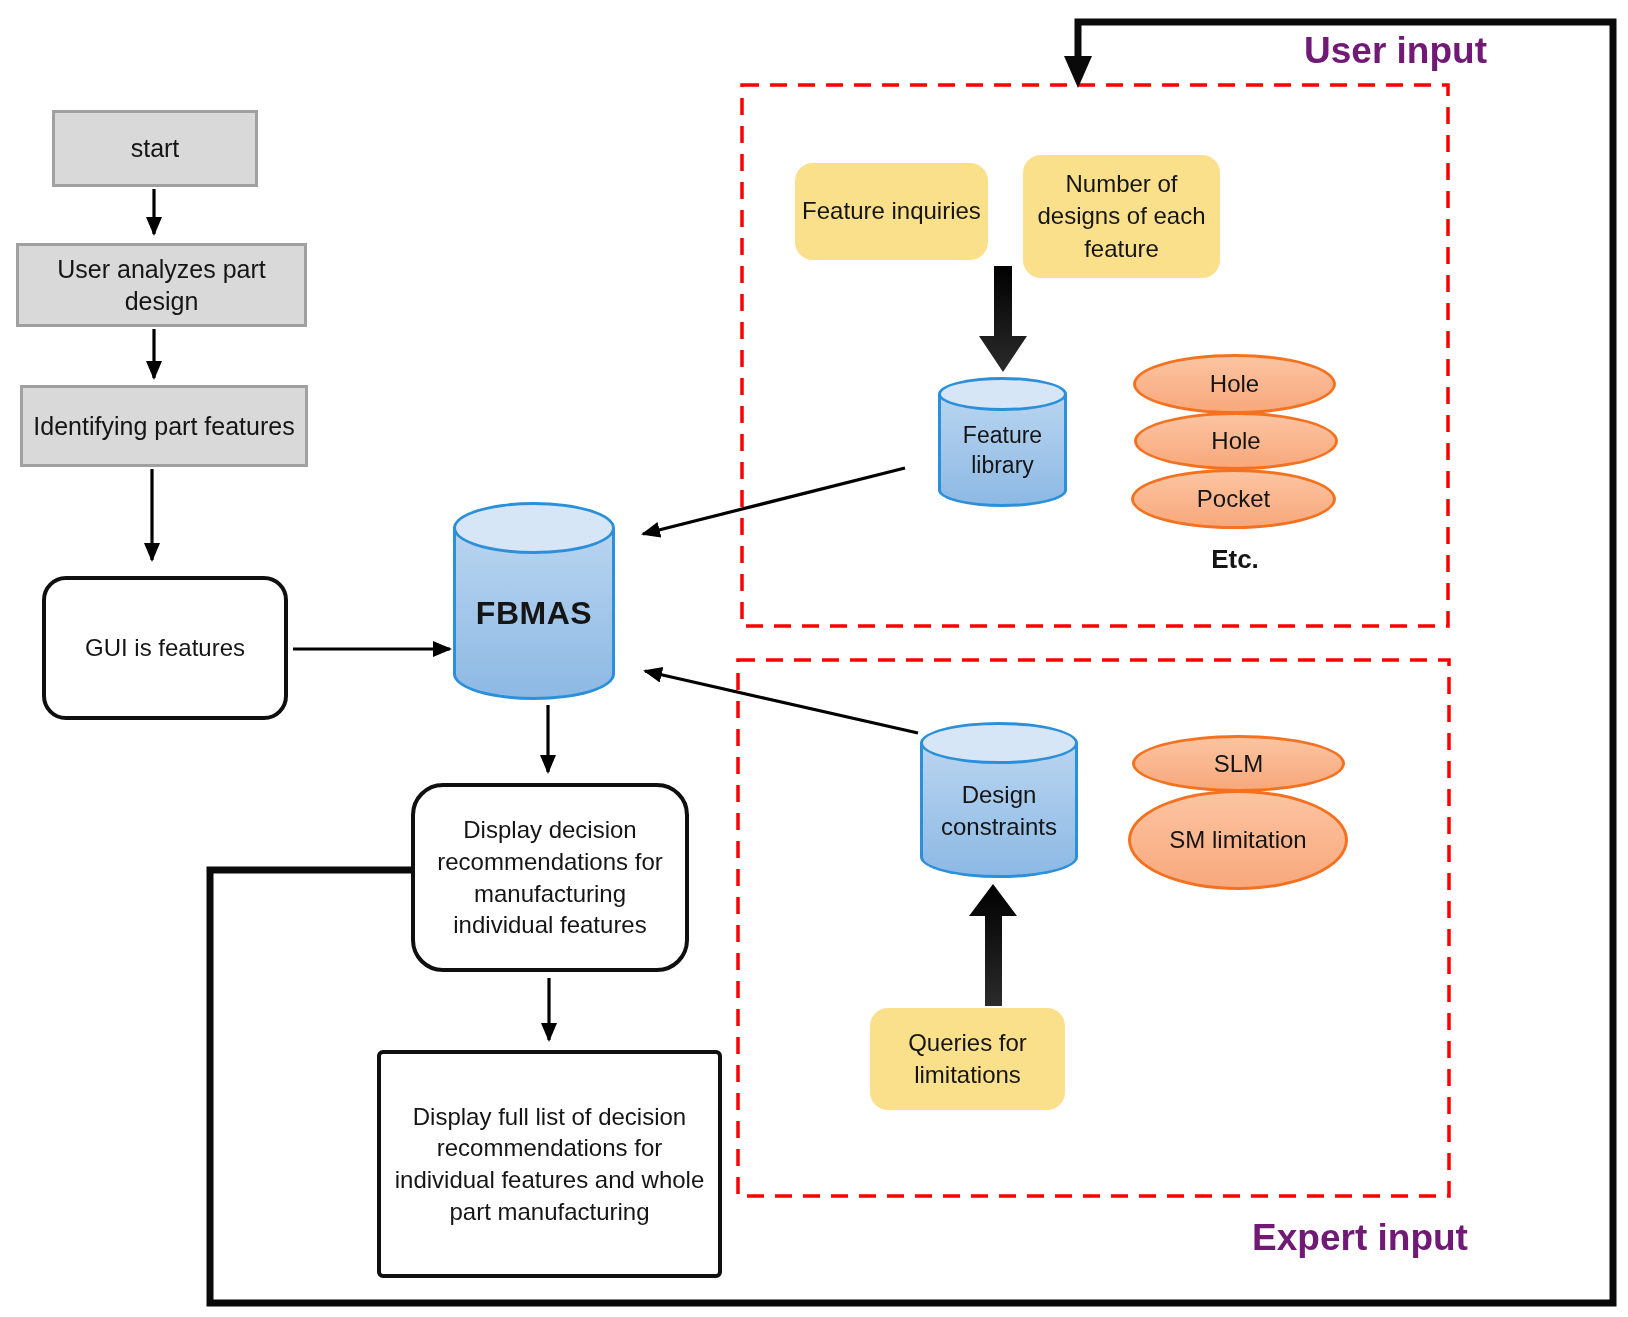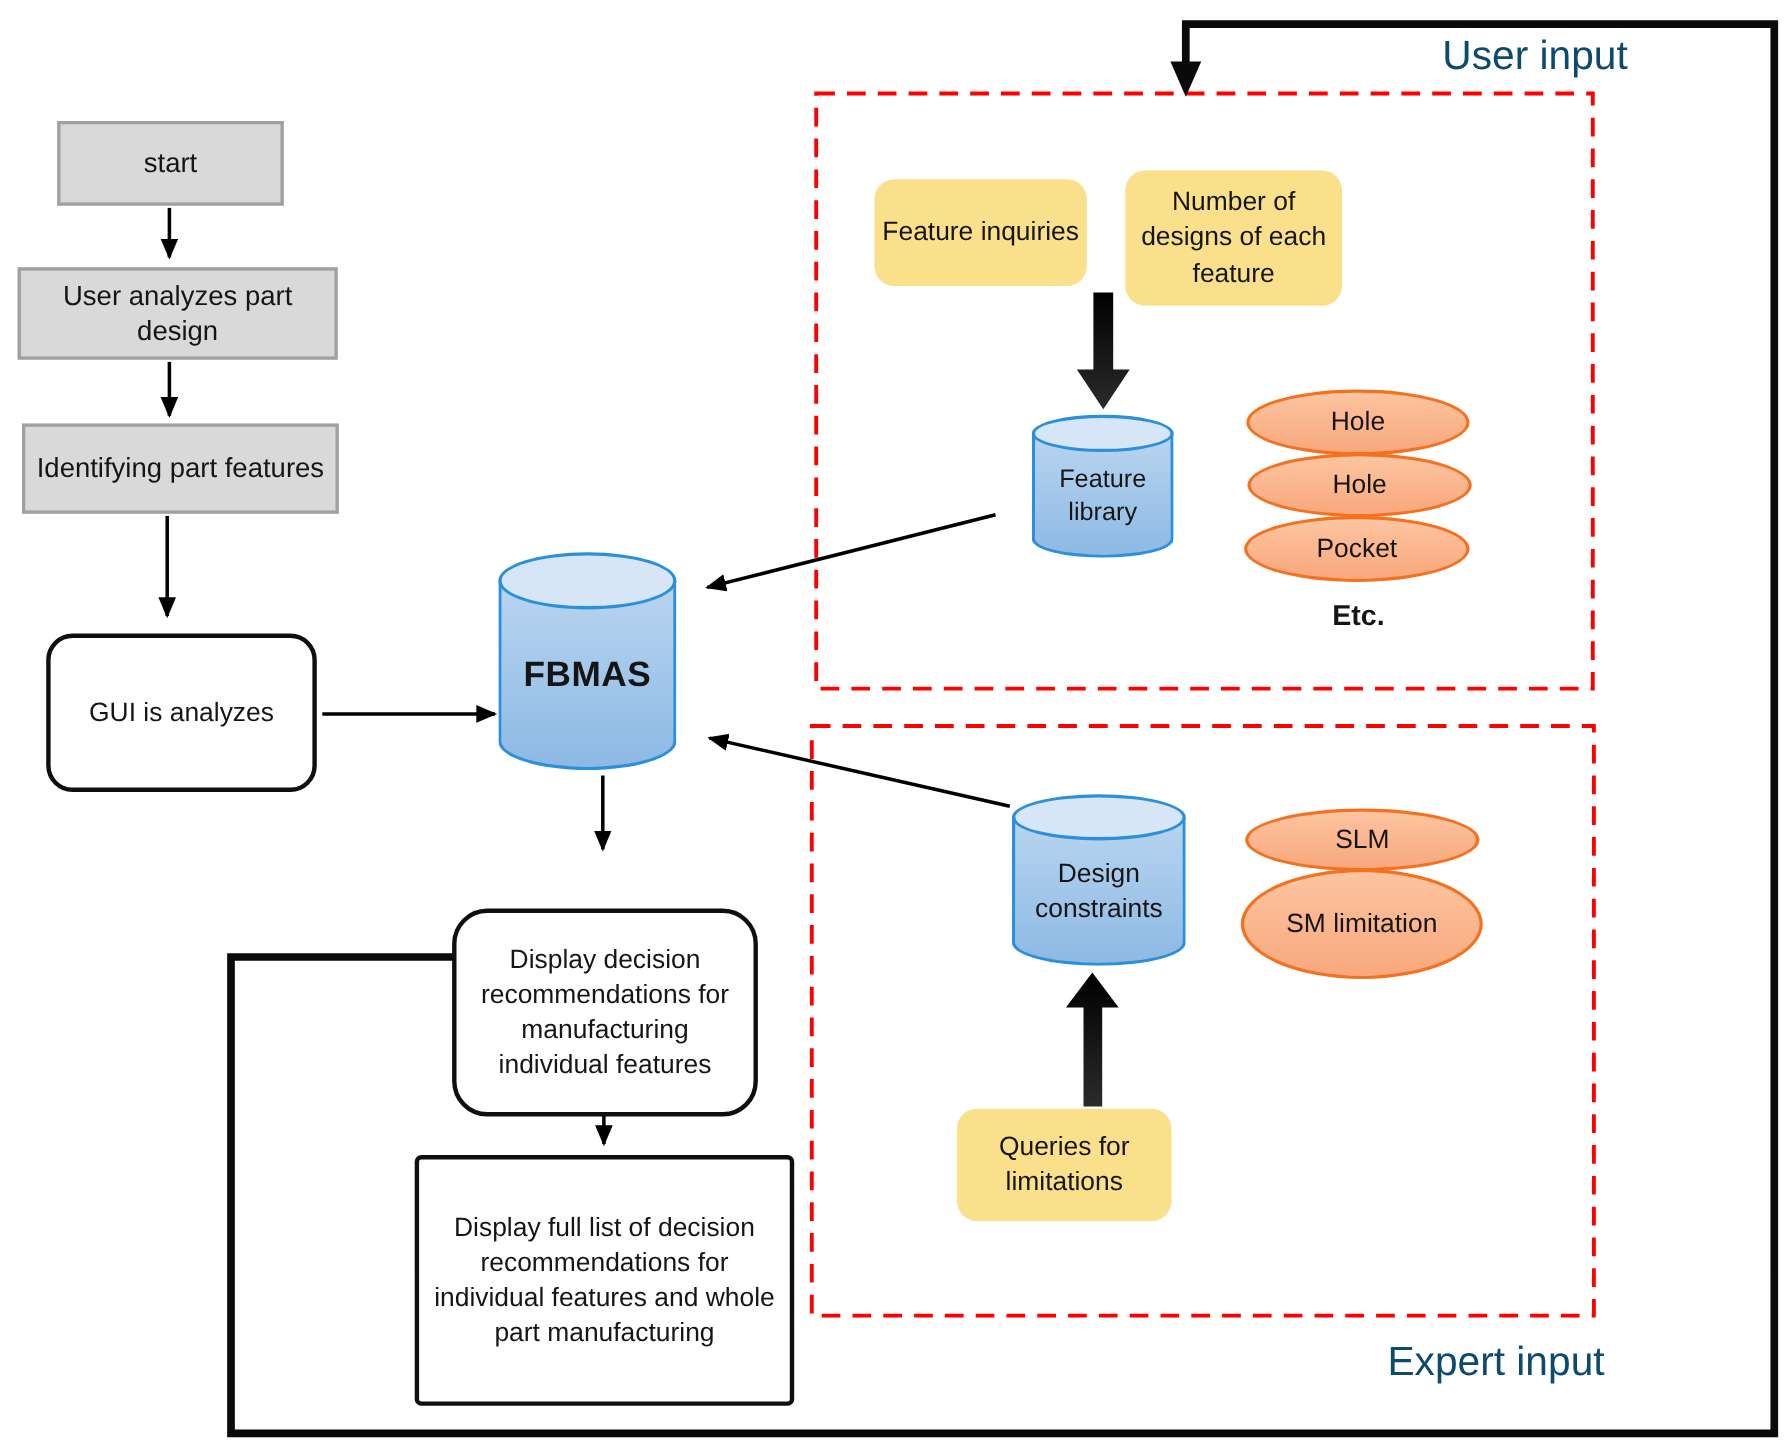--- a/index.html
+++ b/index.html
@@ -11,21 +11,21 @@
   .abs{position:absolute;}
   .cbox{display:flex;align-items:center;justify-content:center;text-align:center;box-sizing:border-box;}
   
   .gbox{background:var(--gray-fill);border:3px solid var(--gray-stroke);font-size:25px;line-height:1.3;}
   .box-start{left:52px;top:110px;width:206px;height:77px;}
   .box-analyze{left:16px;top:243px;width:291px;height:84px;}
   .box-identify{left:20px;top:385px;width:288px;height:82px;}
   
   .wbox{background:#ffffff;border:4px solid #0f0f0f;font-size:24px;line-height:1.32;padding:8px;}
   .box-gui{left:42px;top:576px;width:246px;height:144px;border-radius:24px;}
-  .box-display1{left:411px;top:783px;width:278px;height:189px;border-radius:32px;margin-top:43px;}
+  .box-display1{left:411px;top:783px;width:278px;height:189px;border-radius:32px;}
   .box-display2{left:377px;top:1050px;width:345px;height:228px;border-radius:6px;}
   
   .note{background:var(--yellow);border-radius:18px;font-size:24px;line-height:1.35;padding:6px;}
   .note-fi{left:795px;top:163px;width:193px;height:97px;}
   .note-nd{left:1023px;top:155px;width:197px;height:123px;}
   .note-q{left:870px;top:1008px;width:195px;height:102px;}
   
   .oval{border:3px solid var(--ellipse-stroke);border-radius:50%;
         background:linear-gradient(180deg,var(--ellipse-light),var(--ellipse-dark));
         font-size:24px;line-height:1.25;}
@@ -45,21 +45,21 @@
     border-radius:0 0 50% 50% / 0 0 var(--ry) var(--ry);box-sizing:border-box;z-index:1;}
   .cyl-label{position:absolute;left:0;right:0;top:var(--ry);bottom:0;z-index:3;
     display:flex;align-items:center;justify-content:center;text-align:center;
     font-size:24px;line-height:1.3;}
   .cyl-fbmas{left:453px;top:502px;width:162px;height:198px;--ry:26px;}
   .cyl-fbmas .cyl-label{font-size:32px;font-weight:bold;letter-spacing:0.5px;}
   .cyl-featlib{left:938px;top:377px;width:129px;height:130px;--ry:17px;}
   .cyl-featlib .cyl-label{font-size:23px;}
   .cyl-design{left:920px;top:722px;width:158px;height:156px;--ry:21px;}
   
-  .region-label{font-weight:normal;font-size:37px;color:#0c4a6e;}
+  .region-label{font-weight:bold;font-size:37px;color:#701a75;}
   .lbl-user{left:1298px;top:30px;width:195px;text-align:center;}
   .lbl-expert{left:1245px;top:1217px;width:230px;text-align:center;}
   .lbl-etc{left:1180px;top:544px;width:110px;text-align:center;font-weight:bold;font-size:26px;}
 </style>
 </head>
 <body>
 
 <div id="canvas">
 
   <svg id="overlay" viewBox="0 0 1628 1317" xmlns="http://www.w3.org/2000/svg">
@@ -95,21 +95,21 @@
   <div class="abs cbox gbox box-start">
     <span>start</span>
   </div>
   <div class="abs cbox gbox box-analyze">
     <span>User analyzes part design</span>
   </div>
   <div class="abs cbox gbox box-identify">
     <span>Identifying part features</span>
   </div>
   <div class="abs cbox wbox box-gui">
-    <span>GUI is analyzes</span>
+    <span>GUI is features</span>
   </div>
 
   <div class="cyl cyl-fbmas">
     <div class="cyl-body"></div>
     <div class="cyl-top"></div>
     <div class="cyl-label">FBMAS</div>
   </div>
 
   <div class="abs cbox wbox box-display1">
     <span>Display decision recommendations for manufacturing individual features</span>

